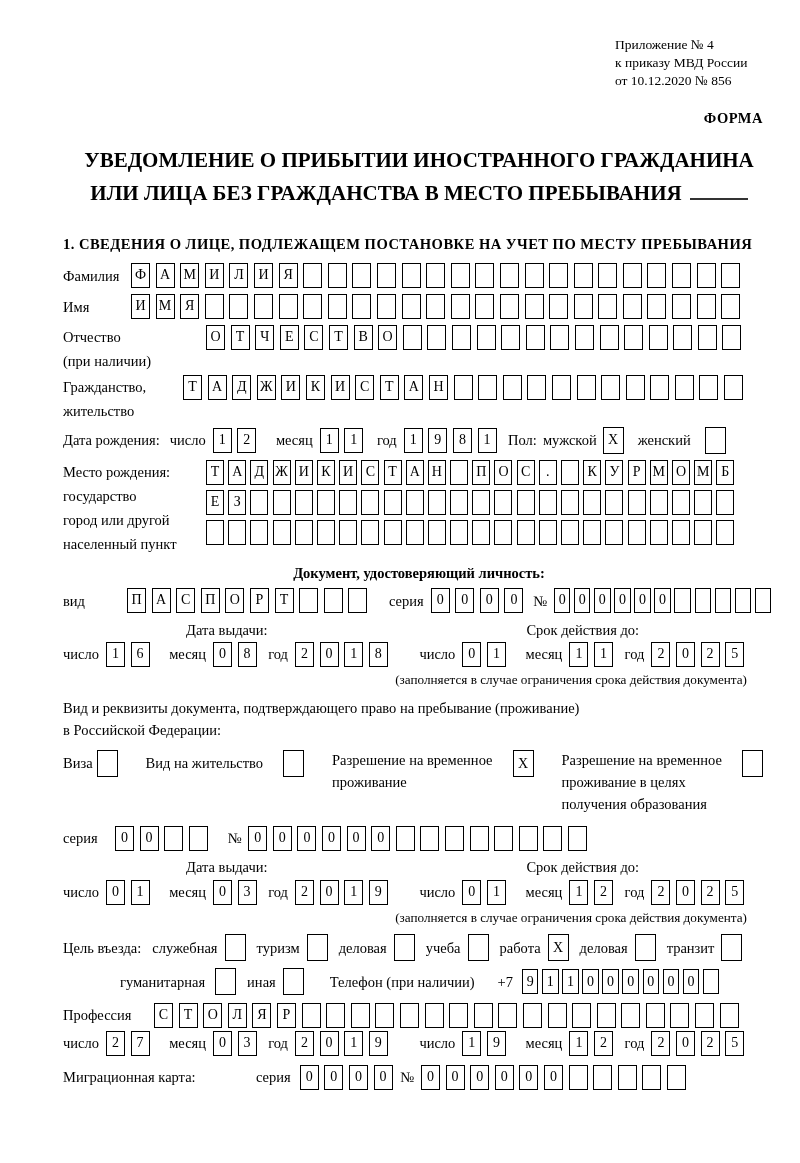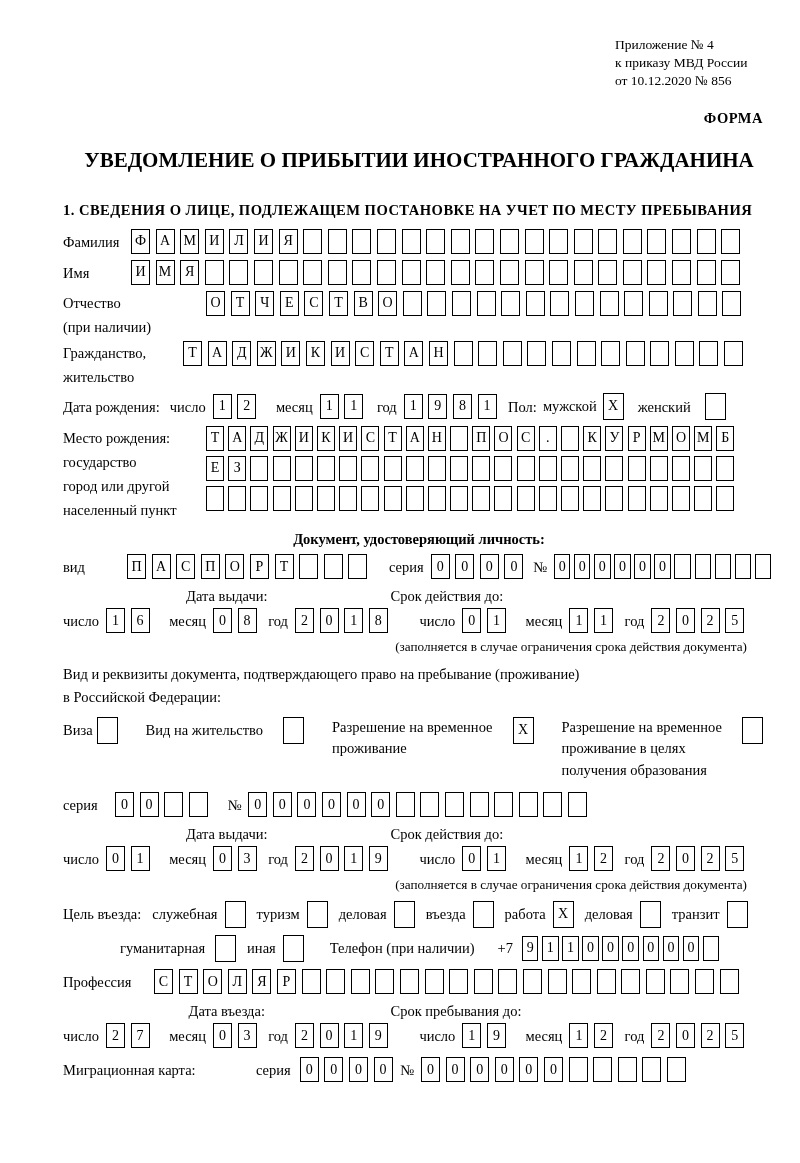--- a/index.html
+++ b/index.html
@@ -27,21 +27,21 @@
   }
   .mid .box{width:16px;margin-right:4.2px;}
   .tight .box{width:14.5px;margin-right:3.6px;}
   .cb .box{width:19px;height:25px;margin-right:0;}
   .dlab{margin:0 7px 0 14px;line-height:26px;}
   .dlab0{margin:0 7px 0 0;line-height:26px;}
   .mlab{margin:0 6px 0 14px;line-height:26px;}
   .dochead{text-align:center;font-weight:700;margin-top:8px;font-size:14.5px;}
   .pairhead{display:flex;margin-top:7px;}
   .pairhead .lh{flex:0 0 46%;text-align:center;}
-  .pairhead .rh{flex:1 1 auto;text-align:left;}
+  .pairhead .rh{flex:1 1 auto;text-align:center;}
   .daterow{display:flex;align-items:center;margin-top:2px;}
   .daterow .half-l{flex:0 0 46%;display:flex;align-items:center;}
   .daterow .half-r{flex:1 1 auto;display:flex;align-items:center;padding-left:26px;}
   .note{font-size:13.2px;text-align:right;padding-right:28px;margin-top:4px;}
   .intro{margin-top:10px;}
   .opts{display:flex;align-items:flex-start;margin-top:10px;}
   .optml{display:inline-block;line-height:1.5;}
   .optml .l{display:block;}
   .gap2{margin-left:28px;}
   .gap3{margin-left:20px;}
@@ -57,20 +57,21 @@
 
   <div class="hdr">
     <div>Приложение № 4</div>
     <div>к приказу МВД России</div>
     <div>от 10.12.2020 № 856</div>
   </div>
   <div class="forma">ФОРМА</div>
 
   <div class="title">
     <div>УВЕДОМЛЕНИЕ О ПРИБЫТИИ ИНОСТРАННОГО ГРАЖДАНИНА</div>
+    <div><span>ИЛИ ЛИЦА БЕЗ ГРАЖДАНСТВА В МЕСТО ПРЕБЫВАНИЯ</span><span class="uline"></span></div>
   </div>
 
   <div class="sec">1. СВЕДЕНИЯ О ЛИЦЕ, ПОДЛЕЖАЩЕМ ПОСТАНОВКЕ НА УЧЕТ ПО МЕСТУ ПРЕБЫВАНИЯ</div>
 
   <div class="frow" style="margin-top:9px">
     <span class="flab" style="width:68px">Фамилия</span>
     <span class="boxes">
         <span class="box">Ф</span>
         <span class="box">А</span>
         <span class="box">М</span>
@@ -506,21 +507,21 @@
         <span class="box"></span>
       </span>
     <span class="plab">туризм</span>
     <span class="boxes cb">
         <span class="box"></span>
       </span>
     <span class="plab">деловая</span>
     <span class="boxes cb">
         <span class="box"></span>
       </span>
-    <span class="plab">въезда</span>
+    <span class="plab">учеба</span>
     <span class="boxes cb">
         <span class="box"></span>
       </span>
     <span class="plab">работа</span>
     <span class="boxes cb">
         <span class="box">X</span>
       </span>
     <span class="plab">деловая</span>
     <span class="boxes cb">
         <span class="box"></span>
@@ -579,24 +580,20 @@
         <span class="box"></span>
         <span class="box"></span>
         <span class="box"></span>
         <span class="box"></span>
         <span class="box"></span>
         <span class="box"></span>
         <span class="box"></span>
       </span>
   </div>
 
-  <div class="pairhead">
-    <span class="lh">Дата въезда:</span>
-    <span class="rh">Срок пребывания до:</span>
-  </div>
   <div class="daterow">
     <span class="half-l">
       <span class="dlab0">число</span>
       <span class="boxes">
           <span class="box">2</span>
           <span class="box">7</span>
         </span>
       <span class="dlab">месяц</span>
       <span class="boxes">
           <span class="box">0</span>

